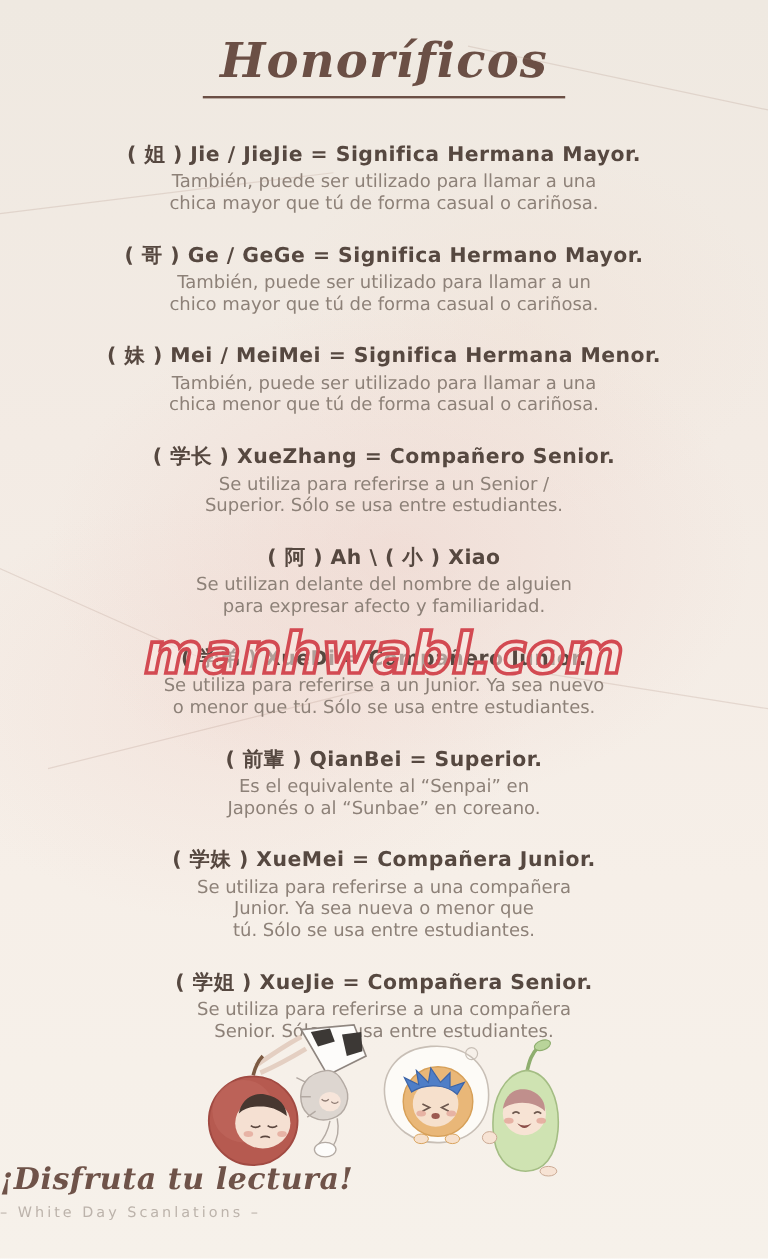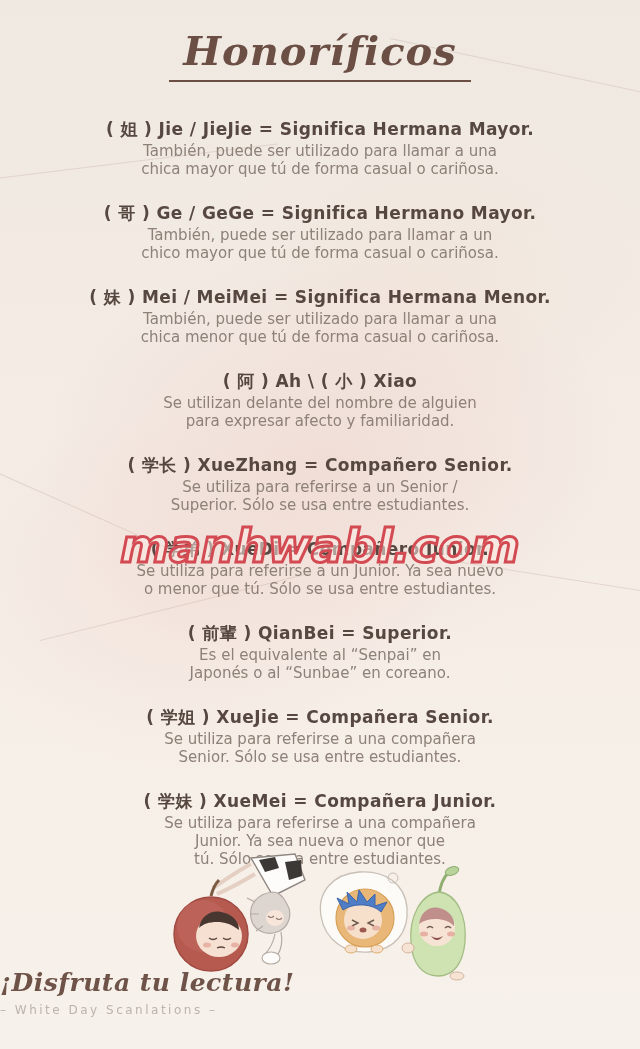--- a/index.html
+++ b/index.html
@@ -147,42 +147,42 @@
     </section>
     <section class="entry">
       <h2 class="entry-heading">( 哥 ) Ge / GeGe = Significa Hermano Mayor.</h2>
       <p class="entry-desc">También, puede ser utilizado para llamar a un chico mayor que tú de forma casual o cariñosa.</p>
     </section>
     <section class="entry">
       <h2 class="entry-heading">( 妹 ) Mei / MeiMei = Significa Hermana Menor.</h2>
       <p class="entry-desc">También, puede ser utilizado para llamar a una chica menor que tú de forma casual o cariñosa.</p>
     </section>
     <section class="entry">
+      <h2 class="entry-heading">( 学长 ) XueZhang = Compañero Senior.</h2>
+      <p class="entry-desc">Se utiliza para referirse a un Senior / Superior. Sólo se usa entre estudiantes.</p>
+    </section>
+    <section class="entry">
       <h2 class="entry-heading">( 阿 ) Ah \ ( 小 ) Xiao</h2>
       <p class="entry-desc">Se utilizan delante del nombre de alguien para expresar afecto y familiaridad.</p>
     </section>
     <section class="entry">
-      <h2 class="entry-heading">( 学长 ) XueZhang = Compañero Senior.</h2>
-      <p class="entry-desc">Se utiliza para referirse a un Senior / Superior. Sólo se usa entre estudiantes.</p>
-    </section>
-    <section class="entry">
       <h2 class="entry-heading">( 学弟 ) XueDi = Compañero Junior.</h2>
       <p class="entry-desc">Se utiliza para referirse a un Junior. Ya sea nuevo o menor que tú. Sólo se usa entre estudiantes.</p>
     </section>
     <section class="entry">
       <h2 class="entry-heading">( 前輩 ) QianBei = Superior.</h2>
       <p class="entry-desc">Es el equivalente al “Senpai” en Japonés o al “Sunbae” en coreano.</p>
     </section>
     <section class="entry">
+      <h2 class="entry-heading">( 学妹 ) XueMei = Compañera Junior.</h2>
+      <p class="entry-desc">Se utiliza para referirse a una compañera Junior. Ya sea nueva o menor que tú. Sólo se usa entre estudiantes.</p>
+    </section>
+    <section class="entry">
       <h2 class="entry-heading">( 学姐 ) XueJie = Compañera Senior.</h2>
       <p class="entry-desc">Se utiliza para referirse a una compañera Senior. Sólo se usa entre estudiantes.</p>
-    </section>
-    <section class="entry">
-      <h2 class="entry-heading">( 学妹 ) XueMei = Compañera Junior.</h2>
-      <p class="entry-desc">Se utiliza para referirse a una compañera Junior. Ya sea nueva o menor que tú. Sólo se usa entre estudiantes.</p>
     </section>
   </div>
 
   <div class="watermark">manhwabl.com</div>
 
   <div class="illustration-wrap">
     <svg width="330" height="132" viewBox="0 0 330 132" xmlns="http://www.w3.org/2000/svg">
 
       <g>
         <path d="M96,6 L140,2 L150,28 L118,44 Z" fill="#fdfcfa" stroke="#8f8680" stroke-width="1.4"></path>

